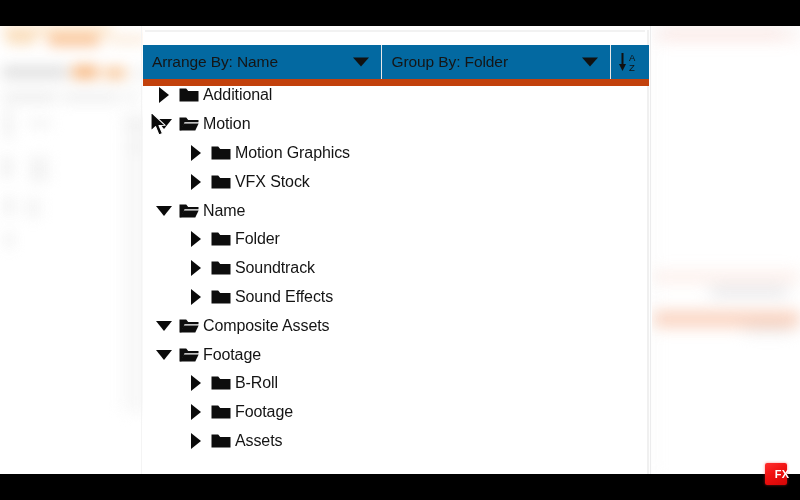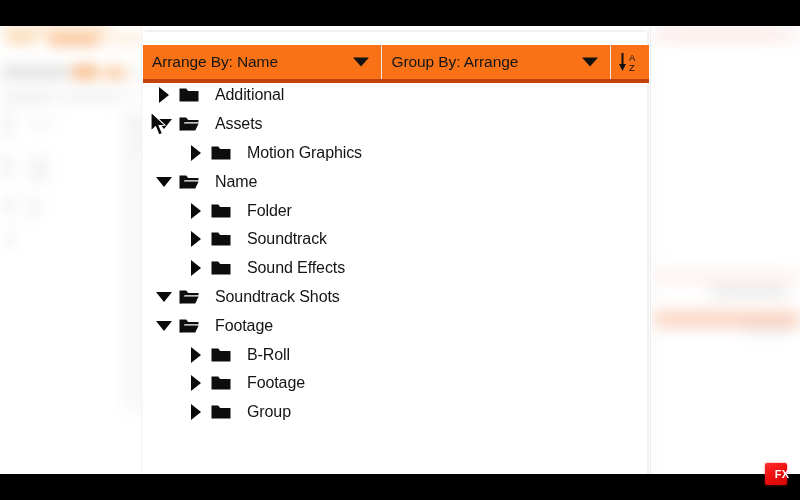--- a/index.html
+++ b/index.html
@@ -95,22 +95,22 @@
 
   
   .toolbar {
     position: absolute;
     left: 0;
     top: 15px;
     width: 506px;
     height: 34px;
     display: flex;
     align-items: stretch;
-    background: #f97316;
-    border-bottom: 4px solid #c2410c;
+    background: #0369a1;
+    border-bottom: 7px solid #c2410c;
   }
   .tb-group {
     display: flex;
     align-items: center;
     height: 100%;
     position: relative;
   }
   .tb-arrange { width: 238px; padding-left: 9px; box-sizing: border-box; }
   .tb-group-by { width: 230px; padding-left: 10px; box-sizing: border-box;
                  border-left: 1px solid #e8e8e8; }
@@ -184,21 +184,21 @@
     align-items: center;
     justify-content: center;
     flex: none;
   }
   .folder svg { display: block; }
   .row-label {
     font-size: 16px;
     color: #141414;
     letter-spacing: -0.1px;
     white-space: nowrap;
-    margin-left: 12px;
+    margin-left: 0;
   }
   .depth-0 { padding-left: 10px; }
   .depth-1 { padding-left: 42px; }
 
   
   .cursor {
     position: absolute;
     left: 150px;
     top: 112px;
     z-index: 60;
@@ -285,21 +285,21 @@
   <div class="panel-rightline"></div>
 
   <div class="toolbar">
 
     <div class="tb-group tb-arrange">
       <span class="tb-label">Arrange By: Name</span>
       <span class="caret"></span>
     </div>
 
     <div class="tb-group tb-group-by">
-      <span class="tb-label">Group By: Arrange</span>
+      <span class="tb-label">Group By: Folder</span>
       <span class="caret"></span>
     </div>
 
     <div class="tb-group tb-sort">
       <span class="sort-az">
         <svg width="24" height="24" viewBox="0 0 24 24" aria-hidden="true">
 
           <rect x="3.5" y="3" width="2" height="13" fill="#111111"></rect>
           <polygon points="1,14 8,14 4.5,21" fill="#111111"></polygon>
 
@@ -325,32 +325,43 @@
       <div class="row depth-0">
         <span class="tri open">
           <i></i>
         </span>
         <span class="folder">
           <svg width="20" height="16" viewBox="0 0 20 16">
             <path d="M0.5 1.5 H7.2 L9.2 4.0 H19.5 V6.2 H5.5 L2.2 14.5 H0.5 Z" fill="#0d0d0d"></path>
             <path d="M4.6 7.6 H19.6 L16.3 14.6 H1.3 Z" fill="#0d0d0d"></path>
           </svg>
         </span>
-        <span class="row-label">Assets</span>
+        <span class="row-label">Motion</span>
       </div>
       <div class="row depth-1">
         <span class="tri closed">
           <i></i>
         </span>
         <span class="folder">
           <svg width="20" height="16" viewBox="0 0 20 16">
             <path d="M0.5 1.5 H7.2 L9.2 4.0 H19.5 V14.5 H0.5 Z" fill="#0d0d0d"></path>
           </svg>
         </span>
         <span class="row-label">Motion Graphics</span>
+      </div>
+      <div class="row depth-1">
+        <span class="tri closed">
+          <i></i>
+        </span>
+        <span class="folder">
+          <svg width="20" height="16" viewBox="0 0 20 16">
+            <path d="M0.5 1.5 H7.2 L9.2 4.0 H19.5 V14.5 H0.5 Z" fill="#0d0d0d"></path>
+          </svg>
+        </span>
+        <span class="row-label">VFX Stock</span>
       </div>
       <div class="row depth-0">
         <span class="tri open">
           <i></i>
         </span>
         <span class="folder">
           <svg width="20" height="16" viewBox="0 0 20 16">
             <path d="M0.5 1.5 H7.2 L9.2 4.0 H19.5 V6.2 H5.5 L2.2 14.5 H0.5 Z" fill="#0d0d0d"></path>
             <path d="M4.6 7.6 H19.6 L16.3 14.6 H1.3 Z" fill="#0d0d0d"></path>
           </svg>
@@ -393,21 +404,21 @@
       <div class="row depth-0">
         <span class="tri open">
           <i></i>
         </span>
         <span class="folder">
           <svg width="20" height="16" viewBox="0 0 20 16">
             <path d="M0.5 1.5 H7.2 L9.2 4.0 H19.5 V6.2 H5.5 L2.2 14.5 H0.5 Z" fill="#0d0d0d"></path>
             <path d="M4.6 7.6 H19.6 L16.3 14.6 H1.3 Z" fill="#0d0d0d"></path>
           </svg>
         </span>
-        <span class="row-label">Soundtrack Shots</span>
+        <span class="row-label">Composite Assets</span>
       </div>
       <div class="row depth-0">
         <span class="tri open">
           <i></i>
         </span>
         <span class="folder">
           <svg width="20" height="16" viewBox="0 0 20 16">
             <path d="M0.5 1.5 H7.2 L9.2 4.0 H19.5 V6.2 H5.5 L2.2 14.5 H0.5 Z" fill="#0d0d0d"></path>
             <path d="M4.6 7.6 H19.6 L16.3 14.6 H1.3 Z" fill="#0d0d0d"></path>
           </svg>
@@ -438,21 +449,21 @@
       </div>
       <div class="row depth-1">
         <span class="tri closed">
           <i></i>
         </span>
         <span class="folder">
           <svg width="20" height="16" viewBox="0 0 20 16">
             <path d="M0.5 1.5 H7.2 L9.2 4.0 H19.5 V14.5 H0.5 Z" fill="#0d0d0d"></path>
           </svg>
         </span>
-        <span class="row-label">Group</span>
+        <span class="row-label">Assets</span>
       </div>
     </div>
 </div>
 
 <div class="cursor">
   <svg width="20" height="26" viewBox="0 0 20 26" aria-hidden="true">
     <polygon points="1,0 1,19 5.6,14.6 9,23 12.4,21.4 9,13.5 15.2,13.3" fill="#0a0a0a" stroke="#ffffff" stroke-width="1.1" stroke-linejoin="round"></polygon>
   </svg>
 </div>
 

